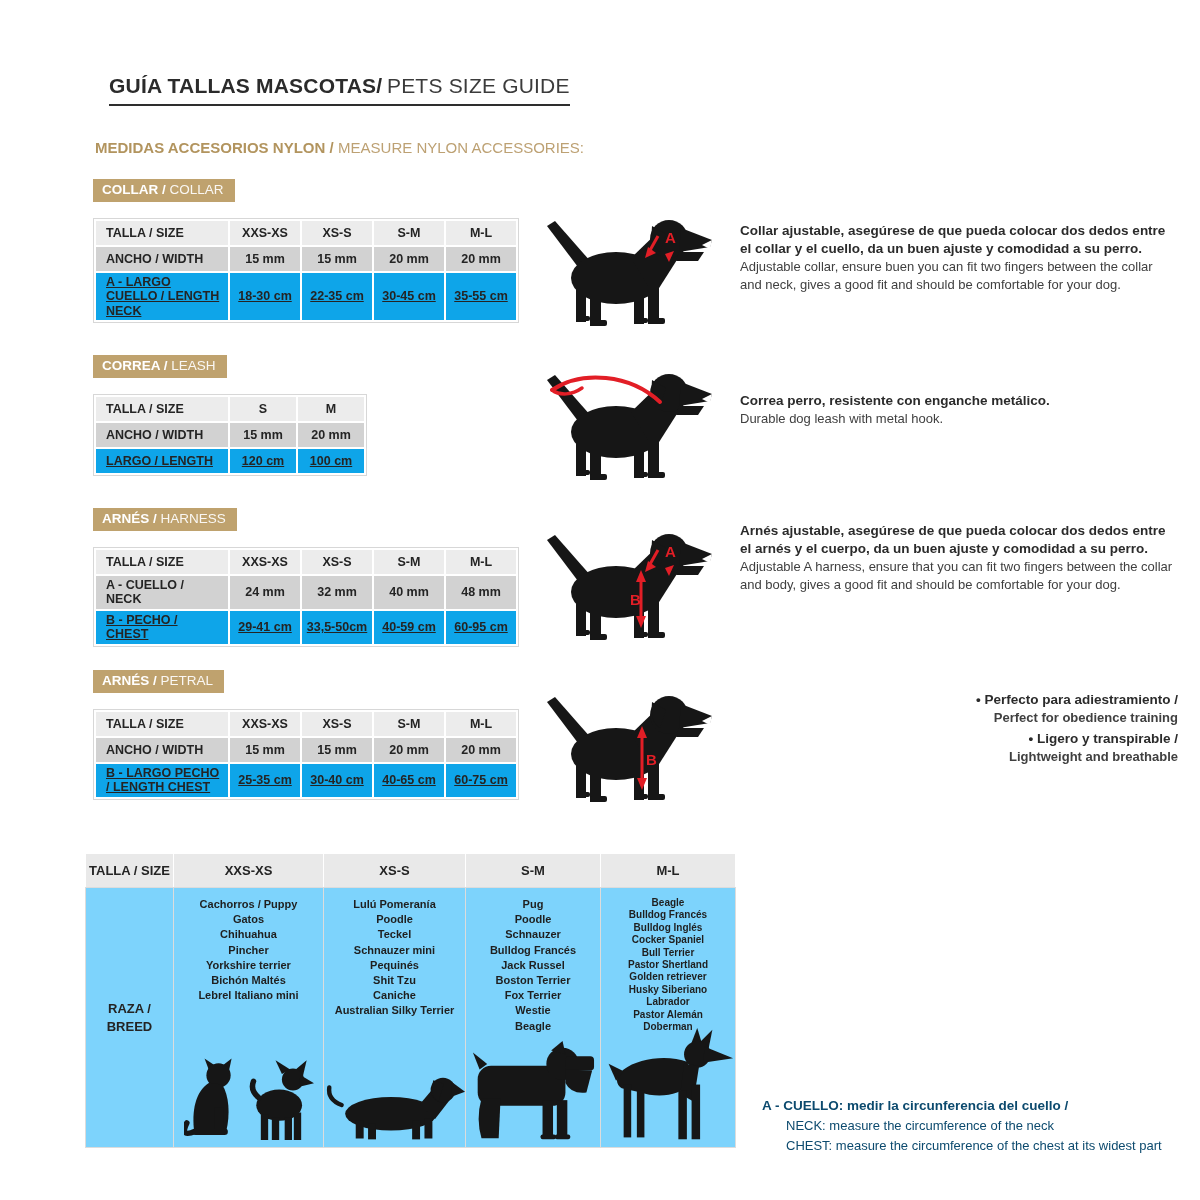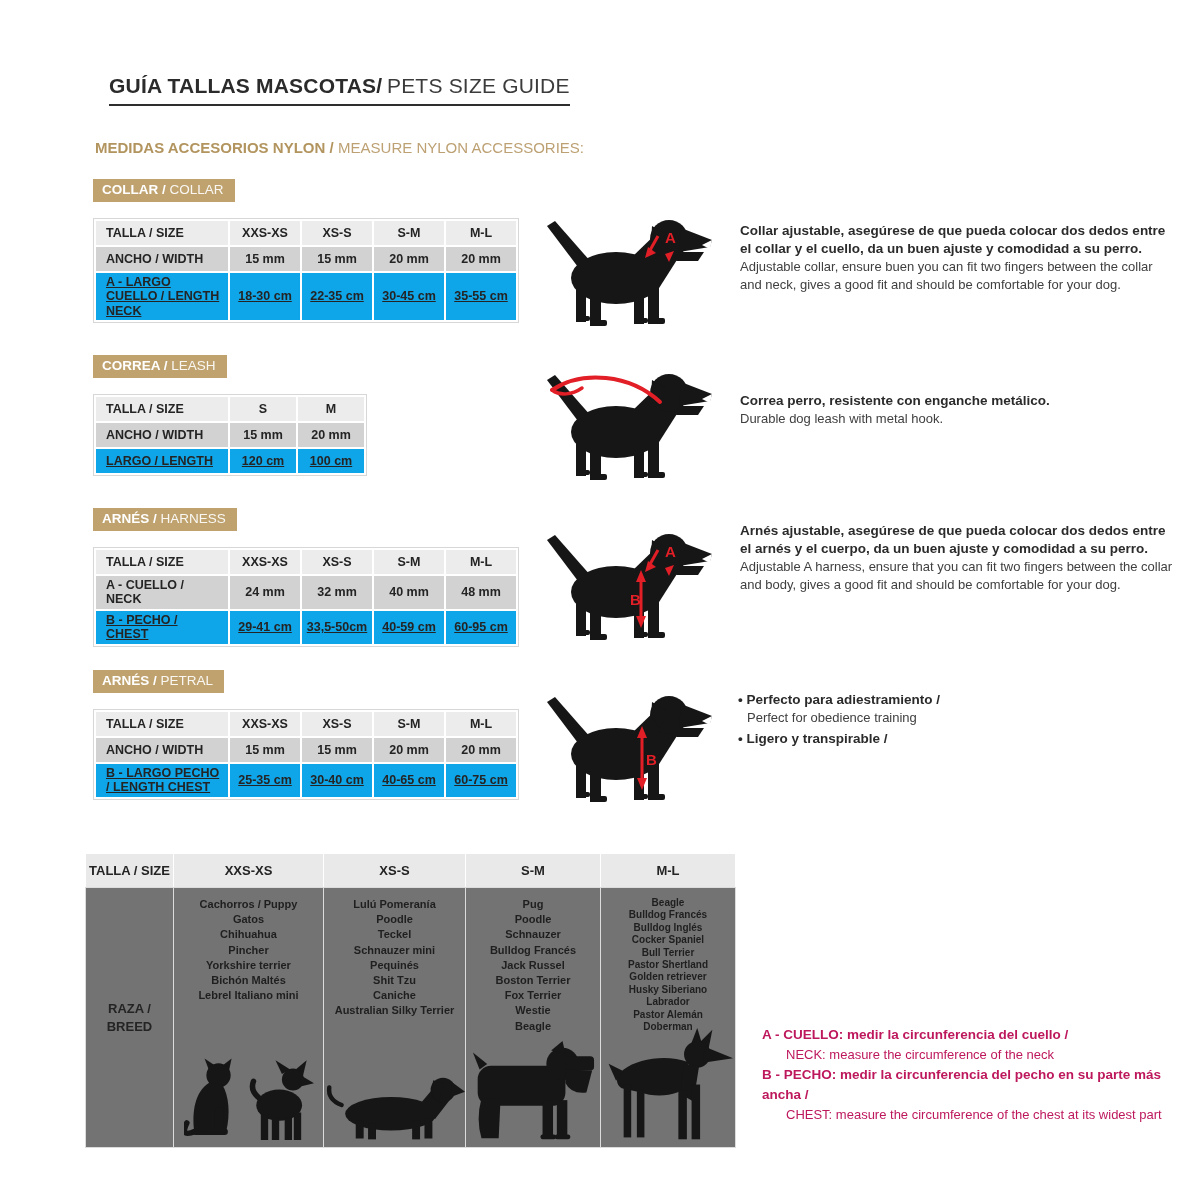--- a/index.html
+++ b/index.html
@@ -37,45 +37,45 @@
   .dogbox { position:absolute; width:172px; height:118px; }
   .dogbox svg { width:100%; height:100%; display:block; }
   .mk { font-family:"Liberation Sans",sans-serif; font-weight:700; font-size:15px; fill:#e21e26; }
 
   
   .desc { position:absolute; width:436px; }
   .desc-es { font-weight:700; font-size:13.5px; line-height:1.34; color:#2b2b2b; }
   .desc-en { font-weight:400; font-size:13px;  line-height:1.34; color:#404040; }
 
   
-  .bullets { position:absolute; width:440px; }
+  .bullets { position:absolute; width:440px;text-align:right; }
   .bul { margin-bottom:3px; }
   .bul .bes { font-weight:700; font-size:13.5px; line-height:1.35; color:#2b2b2b; }
   .bul .bes::before { content:"• "; }
-  .bul .ben { font-weight:400; font-size:13px; line-height:1.35; color:#404040; padding-left:9px; }
+  .bul .ben { font-weight:700; font-size:13px; line-height:1.35; color:#404040; padding-left:9px; }
 
   
   .breed-wrap { position:absolute; left:85px; top:853px; }
   .breed-table { border-collapse:collapse; }
   .breed-table td { border:1px solid #dcdcdc; }
   .bt-head td { background:#e9e9e9; height:34px; font-weight:700; font-size:13px;
                 text-align:center; color:#242424; border-color:#fff #fff #dcdcdc #fff; }
-  .bt-body td { height:260px; vertical-align:top; position:relative; background:#737373; }
+  .bt-body td { height:260px; vertical-align:top; position:relative; background:#7dd3fc; }
   .col-sz  { width:88px; } .col-b1 { width:150px; } .col-b2 { width:142px; }
   .col-b3 { width:135px; } .col-b4 { width:135px; }
   .raza { text-align:center; vertical-align:middle !important; font-weight:700;
           font-size:13px; line-height:18px; color:#242424; }
   .breed-list { padding-top:9px; text-align:center; font-weight:700; font-size:11px;
                 line-height:15.2px; color:#1f1f1f; }
   .breed-list-sm { font-size:10px; line-height:12.4px; }
   .animal { position:absolute; bottom:3px; left:0; right:0; display:flex;
             justify-content:center; align-items:flex-end; gap:8px; }
 
   
-  .notes { position:absolute; left:762px; top:1025px; width:430px; color:#be185d; }
+  .notes { position:absolute; left:762px; top:1096px; width:430px; color:#0c4a6e; }
   .note-es { font-weight:700; font-size:13.5px; line-height:1.5; }
   .note-en { font-weight:400; font-size:13px; line-height:1.5; padding-left:24px; }
 </style>
 </head>
 <body>
 
 <svg width="0" height="0" style="position:absolute" aria-hidden="true">
   <defs>
     <symbol id="dog-sil" viewBox="0 0 170 118">
       <g fill="#161616">
@@ -387,20 +387,21 @@
       </g>
     </svg>
   </div>
   <div class="bullets" style="left:738px;top:691px">
     <div class="bul">
       <div class="bes">Perfecto para adiestramiento /</div>
       <div class="ben">Perfect for obedience training</div>
     </div>
     <div class="bul">
       <div class="bes">Ligero y transpirable /</div>
+      <div class="ben">Lightweight and breathable</div>
     </div>
   </div>
 
   <div class="breed-wrap">
     <table class="breed-table">
       <colgroup>
           <col class="col-sz">
           <col class="col-b1">
           <col class="col-b2">
           <col class="col-b3">
@@ -494,17 +495,16 @@
           </div>
         </td>
       </tr>
     </tbody>
       </table>
   </div>
 
   <div class="notes">
     <div class="note-es">A - CUELLO: medir la circunferencia del cuello /</div>
     <div class="note-en">NECK: measure the circumference of the neck</div>
-    <div class="note-es">B - PECHO: medir la circunferencia del pecho en su parte más ancha /</div>
     <div class="note-en">CHEST: measure the circumference of the chest at its widest part</div>
   </div>
 
 </div>
 
 </body></html>

